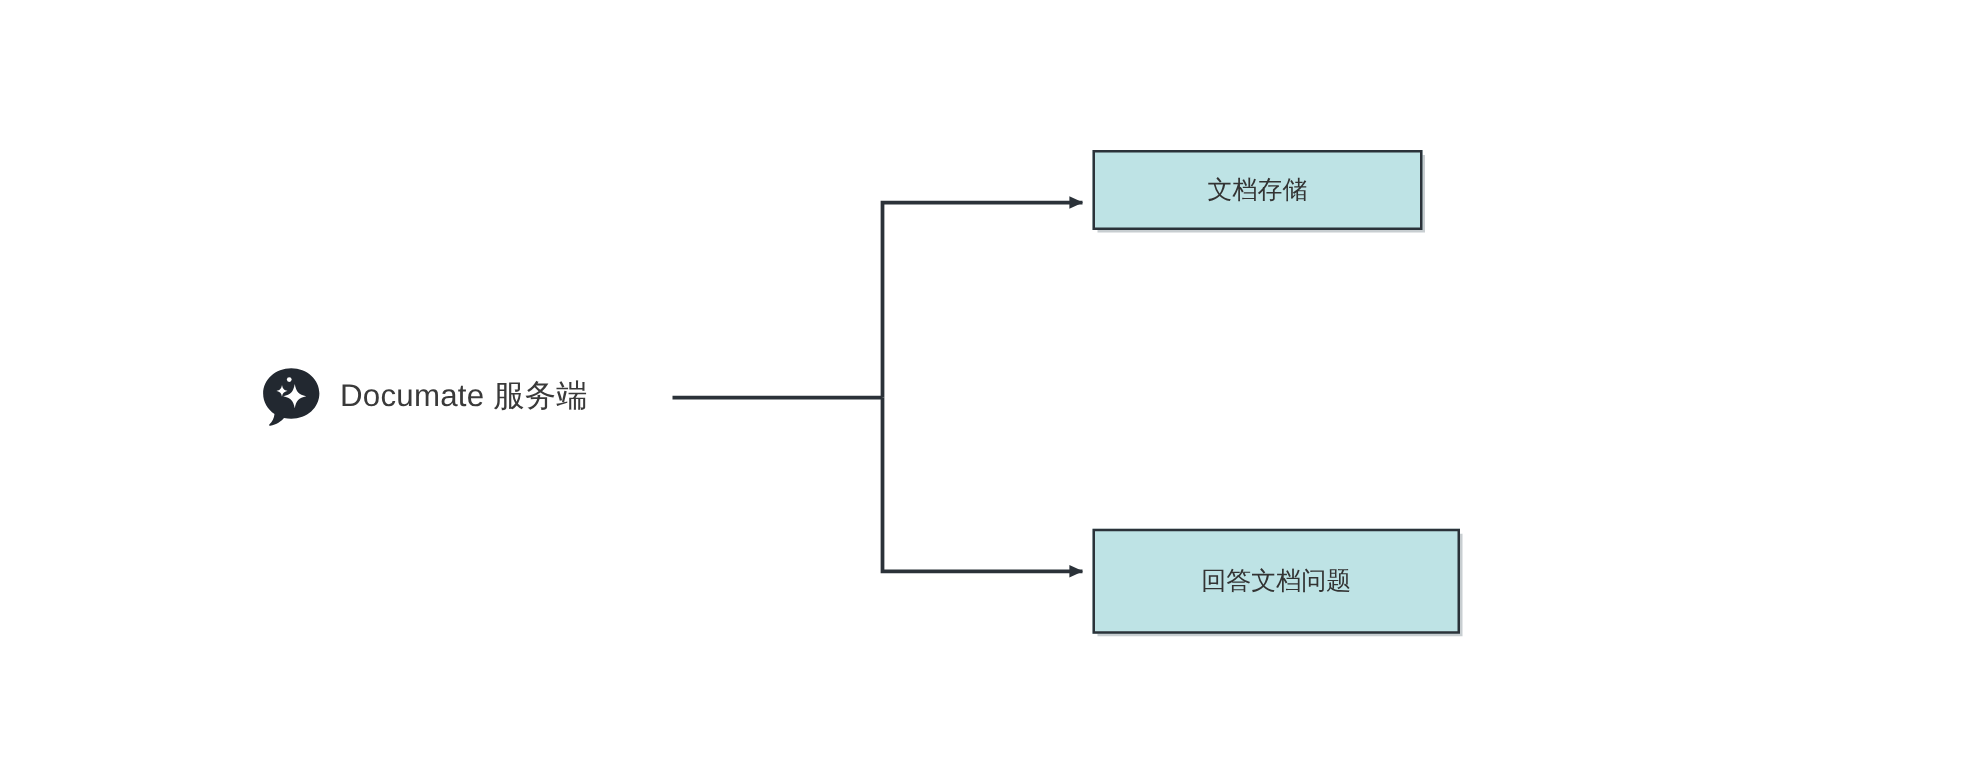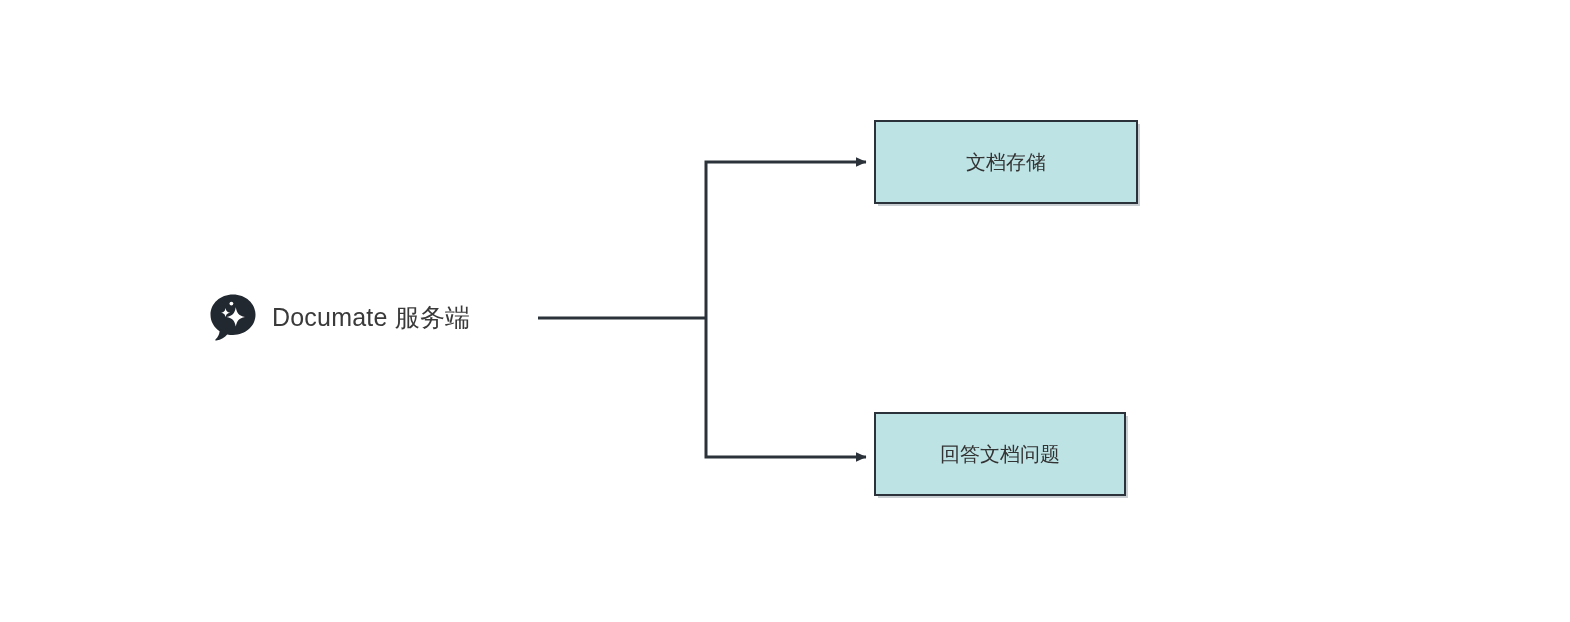--- a/index.html
+++ b/index.html
@@ -66,26 +66,26 @@
   .node-box .node-text {
     font-size: 20px;
     color: #333333;
     line-height: 1.2;
     white-space: nowrap;
   }
   #box-storage {
     left: 874px;
     top: 120px;
     width: 264px;
-    height: 84px;
+    height: 64px;
   }
   #box-qa {
     left: 874px;
-    top: 412px;
-    width: 252px;
+    top: 423px;
+    width: 294px;
     height: 84px;
   }
 </style>
 </head>
 <body>
 
 <div id="canvas">
 
   <svg class="edges" viewBox="0 0 1570 622" width="1570" height="622" aria-hidden="true">
     <defs>

